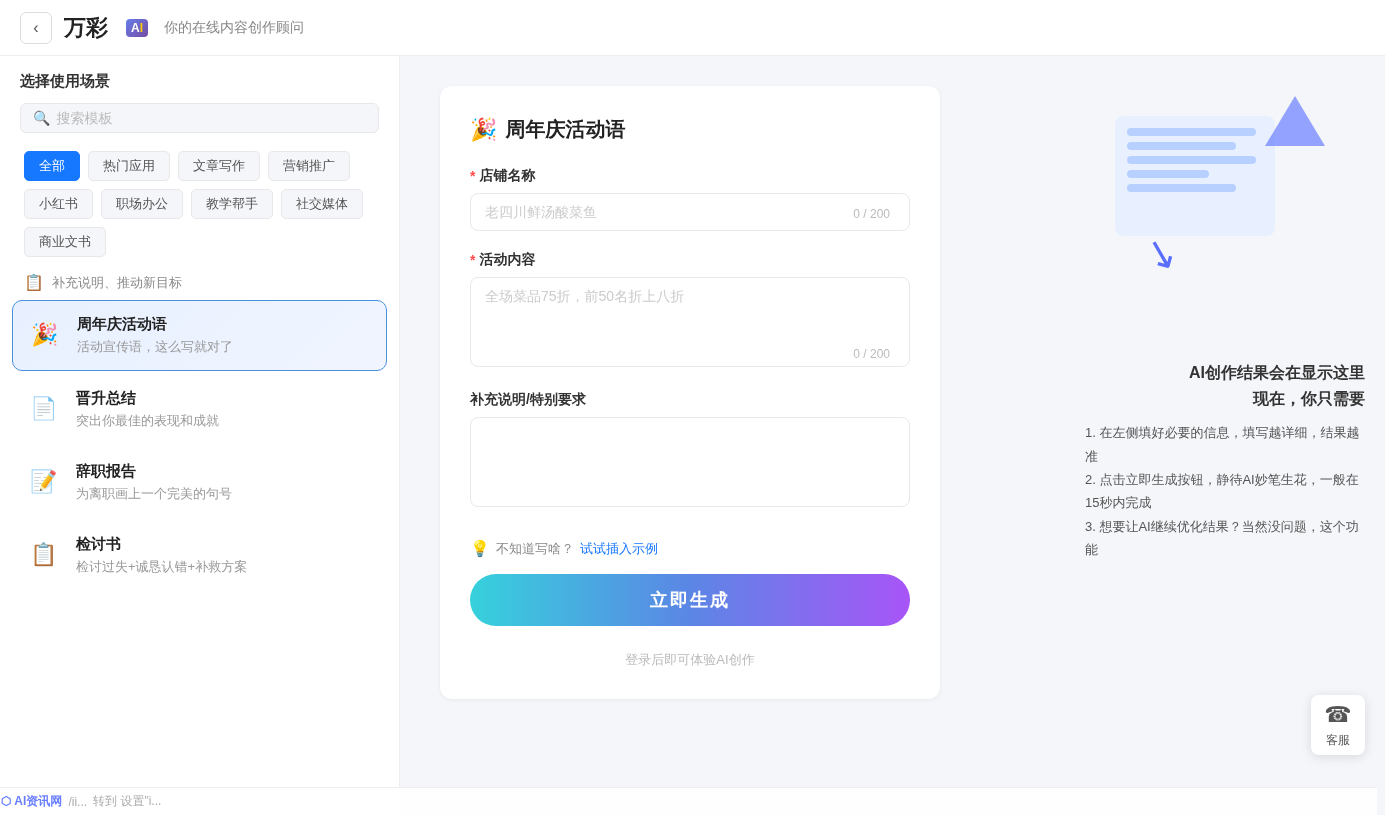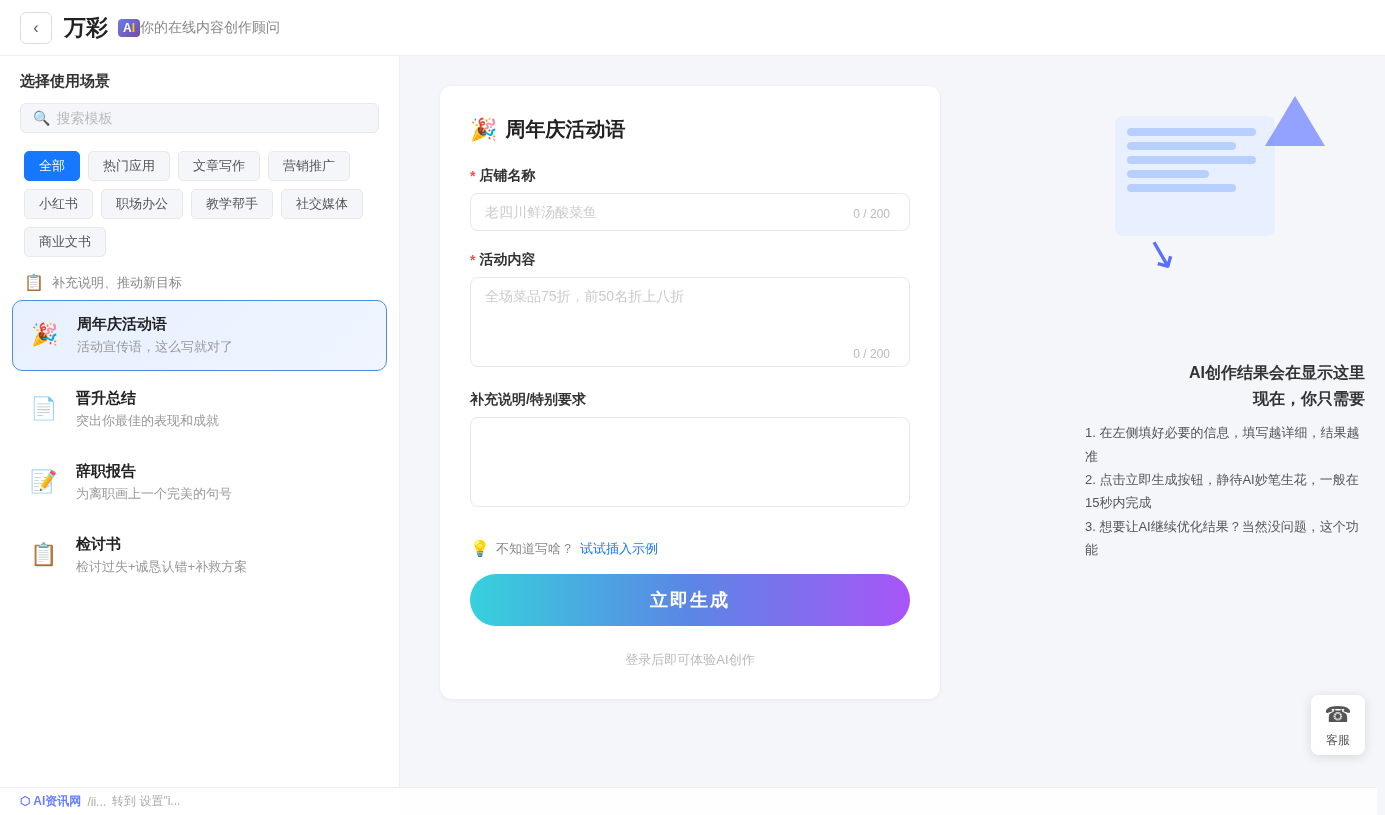--- a/index.html
+++ b/index.html
@@ -8,29 +8,29 @@
     
     .header {
       display: flex; align-items: center; padding: 0 20px; height: 56px;
       background: #fff; border-bottom: 1px solid #eee; flex-shrink: 0;
     }
     .back-btn {
       width: 32px; height: 32px; border: 1px solid #ddd; border-radius: 6px;
       display: flex; align-items: center; justify-content: center;
       cursor: pointer; background: #fff; margin-right: 12px; color: #555; font-size: 16px;
     }
-    .logo-area { display: flex; align-items: center; gap: 8px; }
+    .logo-area { display: flex; align-items: center; gap: 16px; }
     .logo-text { font-size: 22px; font-weight: 700; color: #222; }
     .logo-ai {
       background: linear-gradient(135deg, #667eea, #764ba2);
       color: #fff; font-size: 12px; font-weight: 700;
       padding: 2px 5px; border-radius: 4px; margin-left: 2px;
     }
     .logo-ai span { color: #ff6b6b; }
-    .header-sub { color: #888; font-size: 14px; }
+    .header-sub { margin-left: 16px; color: #888; font-size: 14px; }
 
     
     .main-layout {
       display: flex; flex: 1; overflow: hidden;
     }
 
     
     .sidebar {
       width: 400px; background: #fff; border-right: 1px solid #eee;
       display: flex; flex-direction: column; overflow: hidden; flex-shrink: 0;
@@ -179,21 +179,21 @@
       border-radius: 8px; box-shadow: 0 2px 12px rgba(0,0,0,0.12);
       display: flex; flex-direction: column; align-items: center; justify-content: center;
       gap: 4px; cursor: pointer; font-size: 12px; color: #555;
     }
     .cs-icon { font-size: 22px; color: #555; }
 
     
     .bottom-bar {
       position: fixed; bottom: 0; right: 8px; left: 0;
       height: 28px; background: rgba(255,255,255,0.9);
-      display: flex; align-items: center; padding: 0 20px;
+      display: flex; align-items: center; padding: 0 1px;
       font-size: 12px; color: #aaa; border-top: 1px solid #eee;
       gap: 6px;
     }
     .bottom-logo { font-size: 12px; color: #6a7fff; font-weight: 700; }
   </style>
 </head>
 <body>
 
 <div class="header">
   <button class="back-btn">

